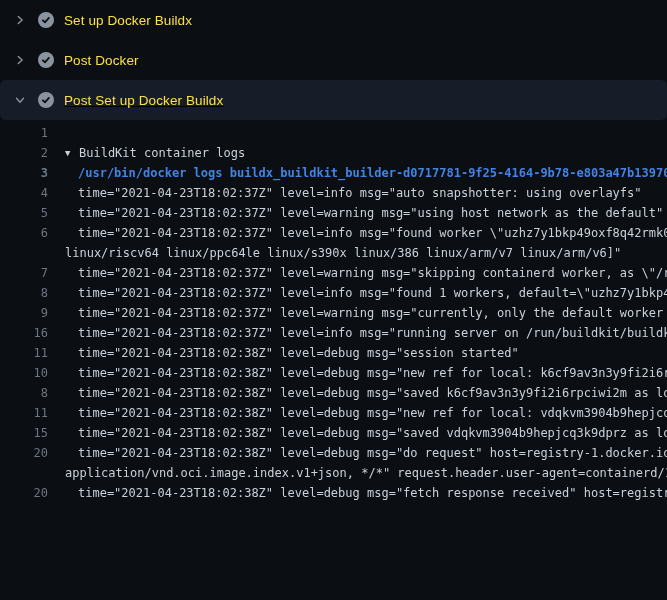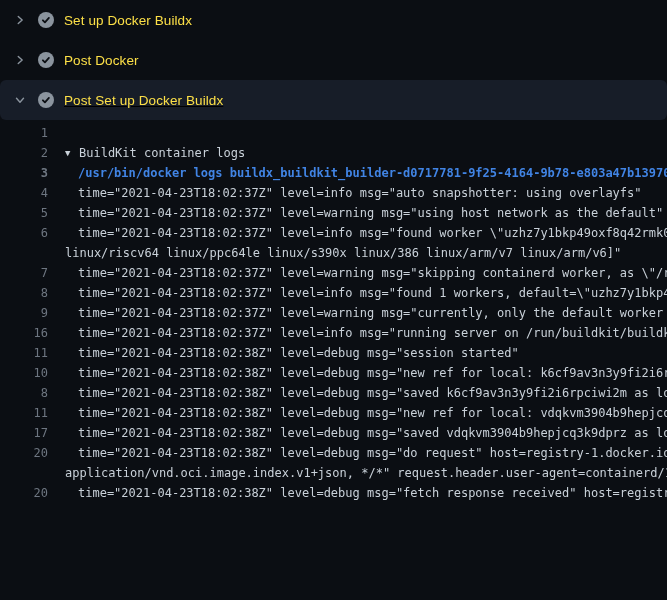--- a/index.html
+++ b/index.html
@@ -146,18 +146,18 @@
       <div class="row kind-step"><span class="num">6</span><span class="txt">time="2021-04-23T18:02:37Z" level=info msg="found worker \"uzhz7y1bkp49oxf8q42rmk0xj</span></div>
       <div class="row kind-wrap"><span class="num"></span><span class="txt">linux/riscv64 linux/ppc64le linux/s390x linux/386 linux/arm/v7 linux/arm/v6]"</span></div>
       <div class="row kind-step"><span class="num">7</span><span class="txt">time="2021-04-23T18:02:37Z" level=warning msg="skipping containerd worker, as \"/run</span></div>
       <div class="row kind-step"><span class="num">8</span><span class="txt">time="2021-04-23T18:02:37Z" level=info msg="found 1 workers, default=\"uzhz7y1bkp49o</span></div>
       <div class="row kind-step"><span class="num">9</span><span class="txt">time="2021-04-23T18:02:37Z" level=warning msg="currently, only the default worker ca</span></div>
       <div class="row kind-step"><span class="num">16</span><span class="txt">time="2021-04-23T18:02:37Z" level=info msg="running server on /run/buildkit/buildkitd</span></div>
       <div class="row kind-step"><span class="num">11</span><span class="txt">time="2021-04-23T18:02:38Z" level=debug msg="session started"</span></div>
       <div class="row kind-step"><span class="num">10</span><span class="txt">time="2021-04-23T18:02:38Z" level=debug msg="new ref for local: k6cf9av3n3y9fi2i6rpc</span></div>
       <div class="row kind-step"><span class="num">8</span><span class="txt">time="2021-04-23T18:02:38Z" level=debug msg="saved k6cf9av3n3y9fi2i6rpciwi2m as loca</span></div>
       <div class="row kind-step"><span class="num">11</span><span class="txt">time="2021-04-23T18:02:38Z" level=debug msg="new ref for local: vdqkvm3904b9hepjcq3k</span></div>
-      <div class="row kind-step"><span class="num">17</span><span class="txt">time="2021-04-23T18:02:38Z" level=debug msg="saved vdqkvm3904b9hepjcq3k9dprz as loca</span></div>
+      <div class="row kind-step"><span class="num">15</span><span class="txt">time="2021-04-23T18:02:38Z" level=debug msg="saved vdqkvm3904b9hepjcq3k9dprz as loca</span></div>
       <div class="row kind-step"><span class="num">20</span><span class="txt">time="2021-04-23T18:02:38Z" level=debug msg="do request" host=registry-1.docker.io r</span></div>
       <div class="row kind-wrap"><span class="num"></span><span class="txt">application/vnd.oci.image.index.v1+json, */*" request.header.user-agent=containerd/1.4</span></div>
       <div class="row kind-step"><span class="num">20</span><span class="txt">time="2021-04-23T18:02:38Z" level=debug msg="fetch response received" host=registry-</span></div>
     </div>
 </div>
 
 </body></html>

